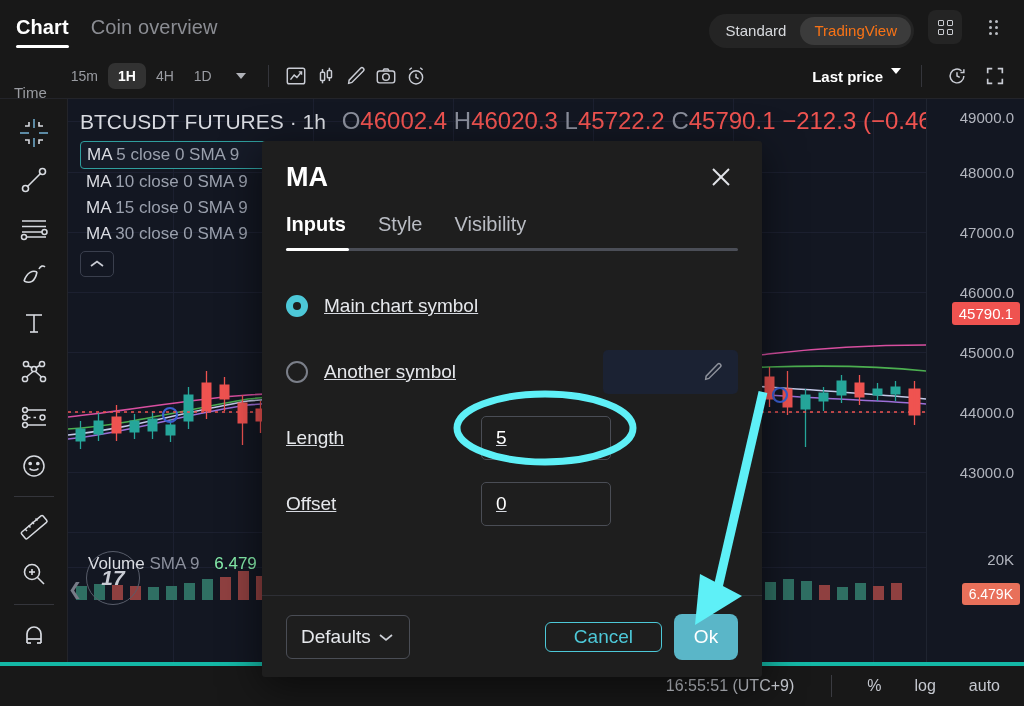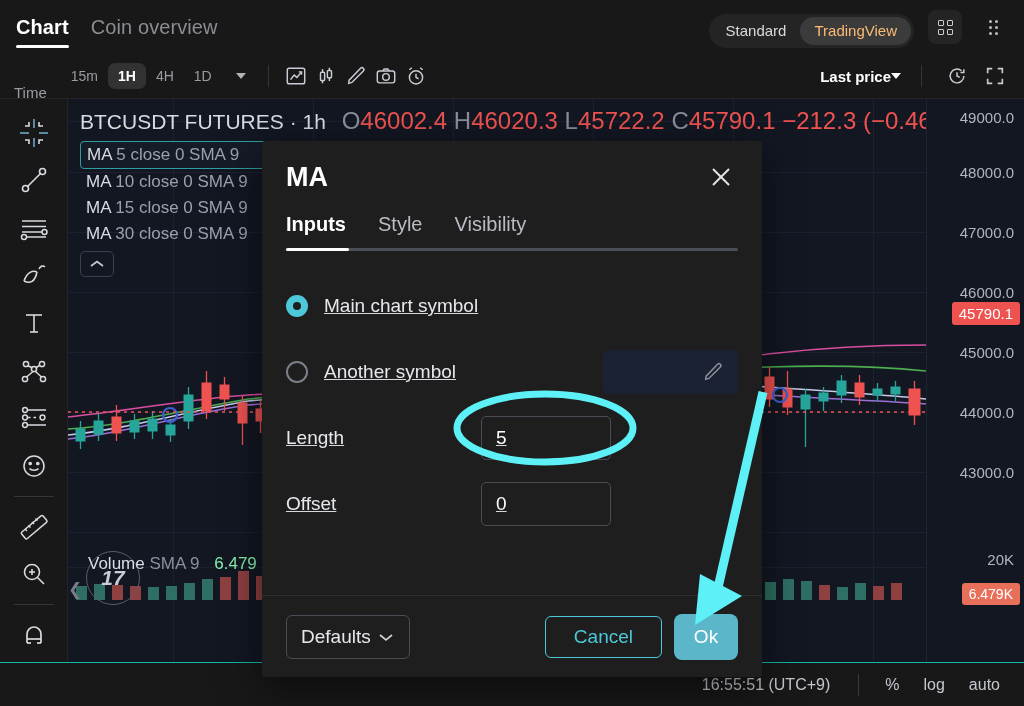--- a/index.html
+++ b/index.html
@@ -31,21 +31,21 @@
     height: 3px; background: #ffffff; border-radius: 2px;
   }
   .topnav-right { margin-left: auto; display: flex; align-items: center; gap: 14px; padding-right: 14px; }
   .segmented {
     display: flex; align-items: center; background: #242424; border-radius: 18px; height: 34px; padding: 3px; margin-top: 8px;
   }
   .seg-item {
     font-size: 15px; color: #d8dade; padding: 0 14px; height: 28px; line-height: 28px;
     border-radius: 15px; cursor: pointer; white-space: nowrap;
   }
-  .seg-item.active { background: #3b3b3b; color: #fdba74; }
+  .seg-item.active { background: #3b3b3b; color: #f97316; }
   .icon-btn {
     width: 34px; height: 34px; border-radius: 8px; background: #242424;
     display: flex; align-items: center; justify-content: center; cursor: pointer;
   }
   .icon-btn.plain { background: transparent; }
 
   .grid4 { display: grid; grid-template-columns: 6px 6px; grid-template-rows: 6px 6px; gap: 3px; }
   .grid4 i { display: block; width: 6px; height: 6px; border: 1.4px solid #c9cbd0; border-radius: 1px; }
   .dots6 { display: grid; grid-template-columns: 3px 3px; grid-template-rows: 3px 3px 3px; gap: 3px; }
   .dots6 i { display:block; width: 3px; height: 3px; border-radius: 50%; background: #b9bcc2; }
@@ -61,21 +61,21 @@
     font-size: 14px; color: #9a9ca2; padding: 5px 10px; border-radius: 7px; cursor: pointer;
   }
   .tf.active { background: #323232; color: #ffffff; font-weight: bold; }
   .caret-dn {
     width: 0; height: 0; border-left: 5px solid transparent; border-right: 5px solid transparent;
     border-top: 6px solid #b0b2b8; margin: 0 10px 0 14px; cursor: pointer;
   }
   .vsep { width: 1px; height: 22px; background: #34353b; margin: 0 12px; }
   .tool-ic { width: 30px; height: 30px; display: flex; align-items: center; justify-content: center; cursor: pointer; }
   .chartbar-right { margin-left: auto; display: flex; align-items: center; gap: 8px; }
-  .lastprice { font-size: 15px; font-weight: bold; color: #ffffff; display: flex; align-items: center; gap: 0; cursor: pointer; }
+  .lastprice { font-size: 15px; font-weight: bold; color: #ffffff; display: flex; gap: 8px; cursor: pointer; }
 
   
   .rail {
     position: absolute; top: 99px; left: 0; width: 68px; height: 607px;
     background: #181818; border-right: 1px solid #23242a;
     display: flex; flex-direction: column; align-items: center; padding-top: 10px;
   }
   .rail-ic { width: 46px; height: 49px; display:flex; align-items:center; justify-content:center; cursor: pointer; }
   .rail-div { width: 40px; height: 1px; background: #34353b; margin: 6px 0; }
 
@@ -134,21 +134,21 @@
   .scroll-left {
     position: absolute; left: 0; top: 480px; font-size: 17px; color: #787c88; cursor: pointer;
   }
   .gear-hex { position: absolute; right: 108px; bottom: 5px; width: 30px; height: 30px;
     display: flex; align-items: center; justify-content: center; cursor: pointer; }
 
   
   .statusbar {
     position: absolute; left: 0; bottom: 0; width: 1024px; height: 44px;
     background: #181818; display: flex; align-items: center; justify-content: flex-end;
-    gap: 0px; padding-right: 12px; border-top: 1px solid #14b8a6;
+    gap: 9px; padding-right: 12px; border-top: 4px solid #14b8a6;
   }
   .clock { font-size: 16px; color: #c5c8cf; margin-right: 14px; }
   .sb-sep { width: 1px; height: 22px; background: #3a3b41; margin: 0 14px; }
   .sb-btn { font-size: 16px; color: #c5c8cf; padding: 4px 12px; border-radius: 6px; cursor: pointer; }
 
   
   .dialog {
     position: absolute; left: 262px; top: 141px; width: 500px; height: 536px;
     background: #1e1e1e; border-radius: 3px; z-index: 40;
     box-shadow: 0 10px 40px rgba(0,0,0,.55);
@@ -186,21 +186,21 @@
   }
   .select .cv { margin-left: auto; }
   .dlg-foot {
     height: 82px; border-top: 1px solid #2e2f35; display: flex; align-items: center; padding: 0 24px; gap: 12px;
   }
   .defaults {
     height: 44px; border: 1px solid #4a4d55; border-radius: 6px; color: #e6e8ec; font-size: 19px;
     display: flex; align-items: center; gap: 6px; padding: 0 14px; cursor: pointer;
   }
   .btn-cancel {
-    margin-left: auto; height: 42px; min-width: 98px; border: 1px solid #4dc8d8; border-radius: 6px;
+    margin-left: auto; height: 30px; min-width: 98px; border: 1px solid #4dc8d8; border-radius: 6px;
     color: #4dc8d8; font-size: 19px; display: flex; align-items: center; justify-content: center;
     padding: 0 28px; cursor: pointer; background: transparent;
   }
   .btn-ok {
     height: 46px; min-width: 64px; border-radius: 8px; background: #5ab6c8; color: #ffffff;
     font-size: 19px; display: flex; align-items: center; justify-content: center; padding: 0 18px;
     cursor: pointer; border: none; font-family: "Liberation Sans", sans-serif;
   }
 
   

